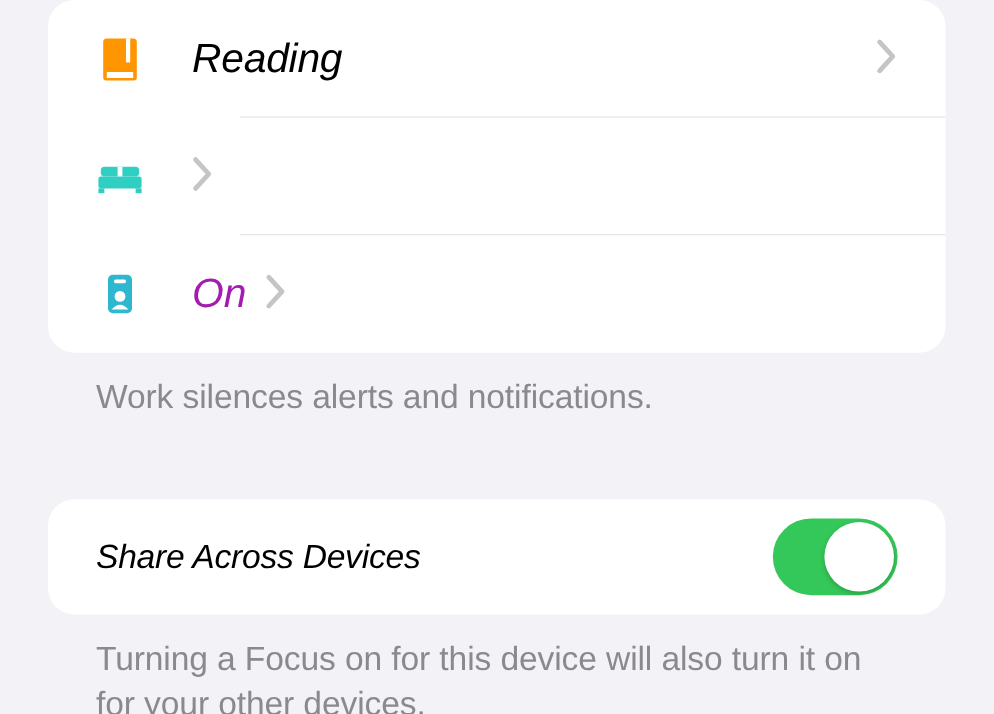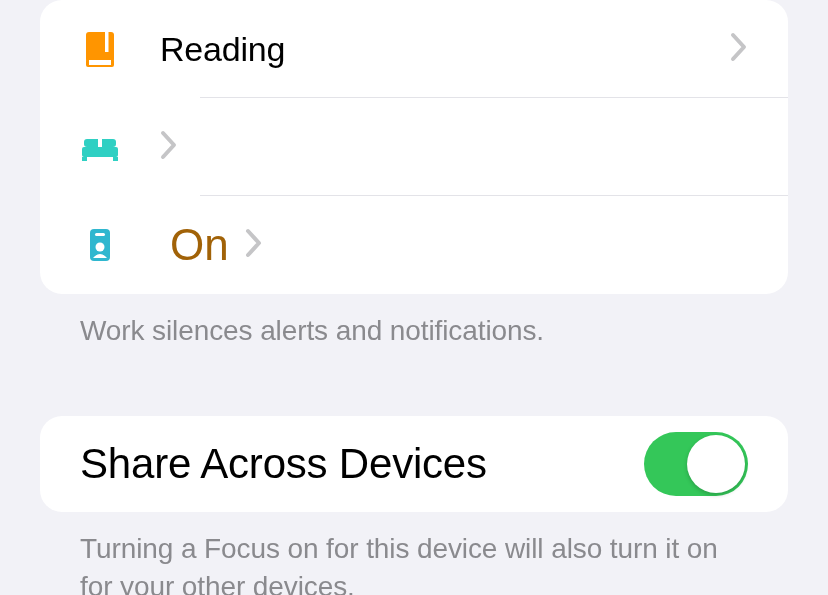--- a/index.html
+++ b/index.html
@@ -10,20 +10,21 @@
       height: 595px;
       overflow: hidden;
     }
     .container {
       padding: 0 40px;
     }
     .card {
       background: #ffffff;
       border-radius: 22px;
       overflow: hidden;
+      font-style: italic;
     }
     .row {
       display: flex;
       align-items: center;
       padding: 0 40px 0 40px;
       min-height: 98px;
       position: relative;
     }
     .icon-wrap {
       width: 80px;
@@ -36,24 +37,23 @@
       height: 40px;
     }
     .label {
       flex: 1;
       font-size: 34px;
       font-weight: 400;
       color: #000;
       letter-spacing: -0.2px;
     }
     .status {
-      font-size: 44px;
-      color: #a16207;
+      font-size: 34px;
+      color: #a21caf;
       margin-right: 16px;
-      margin-left: 10px;
     }
     .chevron svg {
       width: 18px;
       height: 30px;
     }
     .footer-text {
       font-size: 28px;
       color: #8a8a8e;
       padding: 18px 40px 0 40px;
       line-height: 1.35;
@@ -63,21 +63,21 @@
       height: 66px;
     }
     .toggle-row {
       display: flex;
       align-items: center;
       justify-content: space-between;
       padding: 0 40px;
       height: 96px;
     }
     .toggle-label {
-      font-size: 42px;
+      font-size: 28px;
       font-weight: 400;
       color: #000;
       letter-spacing: -0.2px;
     }
     .switch {
       width: 104px;
       height: 64px;
       background: #34c759;
       border-radius: 32px;
       position: relative;

